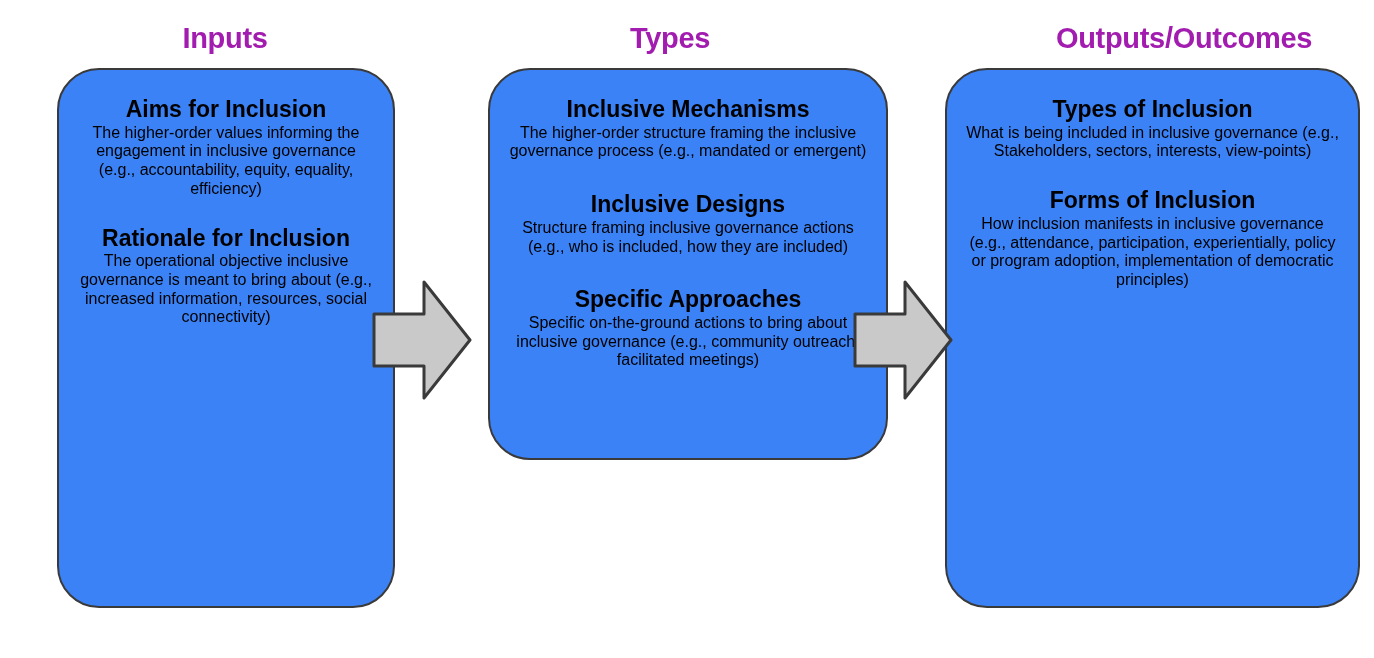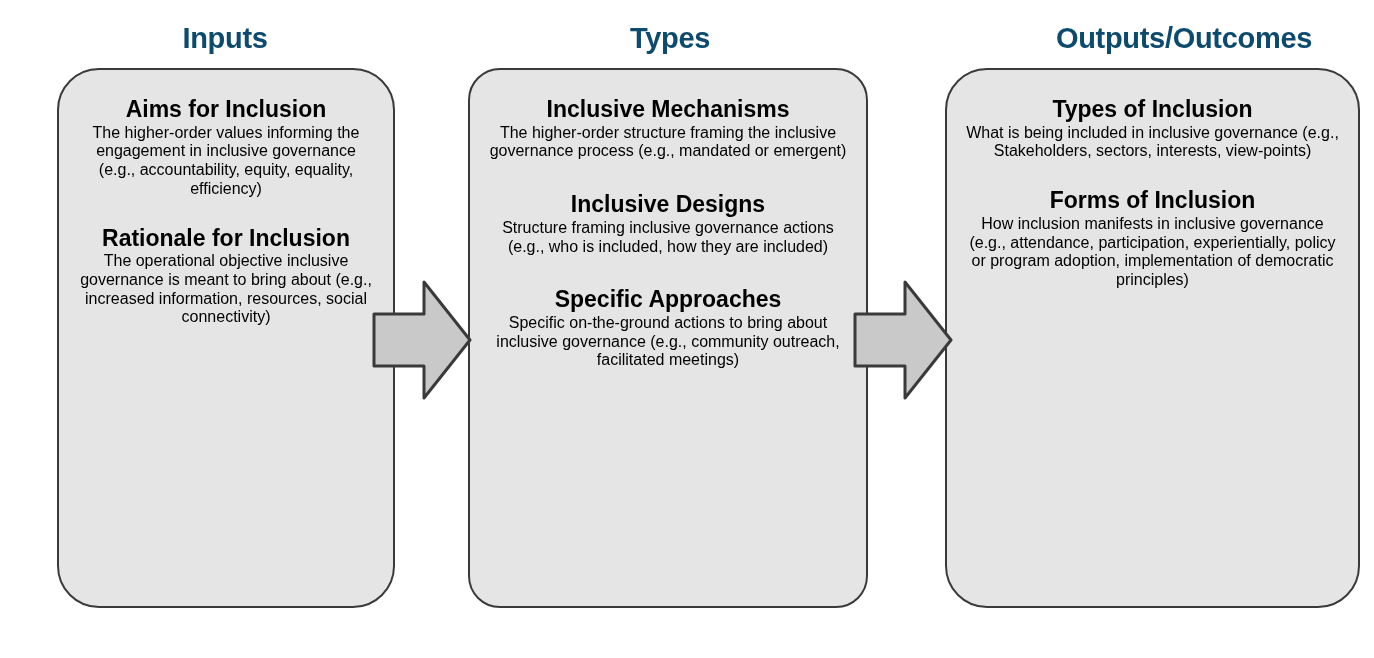--- a/index.html
+++ b/index.html
@@ -20,39 +20,39 @@
     height: 658px;
   }
 
   
   .col-header {
     position: absolute;
     text-align: center;
     font-size: 29px;
     font-weight: bold;
     letter-spacing: -0.3px;
-    color: #0c4a6e;
+    color: #a21caf;
     white-space: nowrap;
   }
   #header-inputs  { left: 55px;  top: 22px; width: 340px; }
   #header-means   { left: 470px; top: 22px; width: 400px; }
   #header-outputs { left: 984px; top: 22px; width: 400px; }
 
   
   .box {
     position: absolute;
-    background: #e5e5e5;
+    background: #3b82f6;
     border: 2px solid #3a3a3a;
     border-radius: 42px;
     box-sizing: border-box;
     padding: 26px 14px 20px 14px;
     text-align: center;
   }
   #box-inputs  { left: 57px;  top: 68px;  width: 338px; height: 540px; }
-  #box-means   { left: 468px; top: 68px;  width: 400px; height: 540px; border-radius: 32px; }
+  #box-means   { left: 488px; top: 68px;  width: 400px; height: 392px; }
   #box-outputs { left: 945px; top: 68px;  width: 415px; height: 540px; }
 
   .block { margin-bottom: 18px; }
   .block:last-child { margin-bottom: 0; }
 
   .block-title {
     font-size: 23px;
     font-weight: bold;
     line-height: 1.16;
     margin-bottom: 1px;

